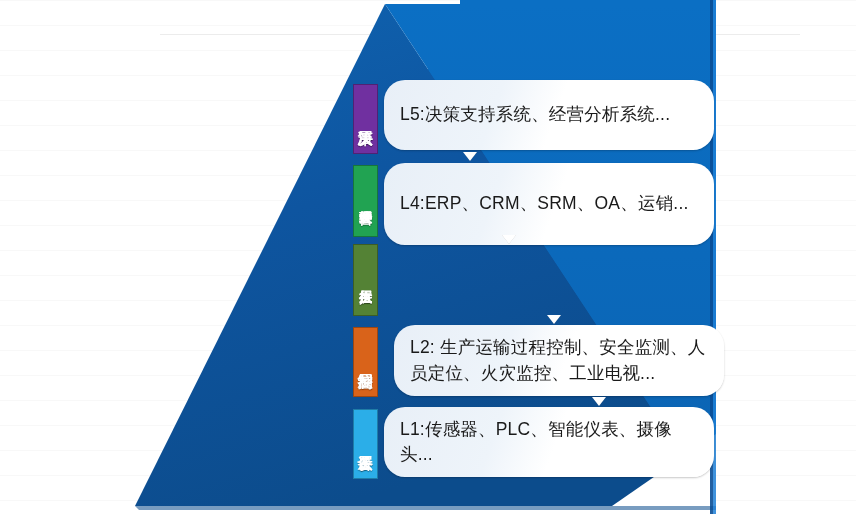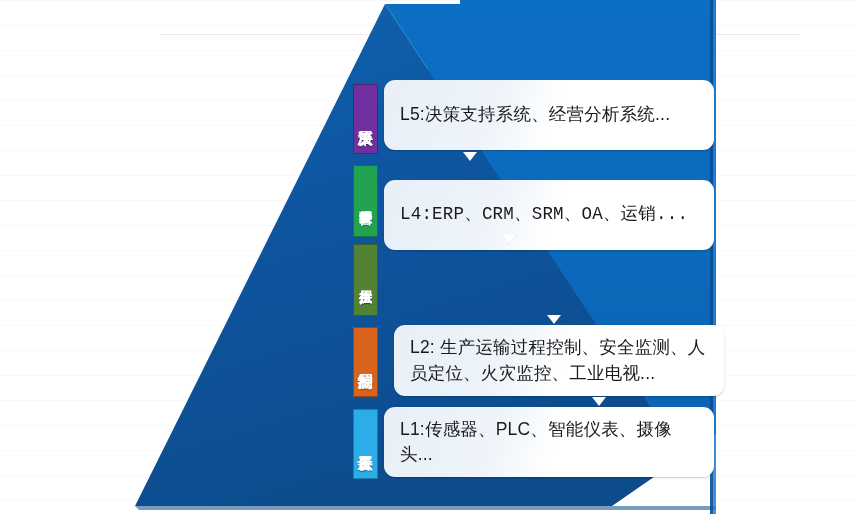--- a/index.html
+++ b/index.html
@@ -70,21 +70,21 @@
     text-shadow: 0 1px 1px rgba(0,0,0,0.30);
     user-select: none;
   }
 
   
   .card {
     position: absolute;
     left: 384px;
     width: 330px;
     box-sizing: border-box;
-    border-radius: 11px;
+    border-radius: 21px;
     background: linear-gradient(110deg,#e8eff7 0%, #eef4fa 34%, #ffffff 52%, #ffffff 100%);
     box-shadow: 0 1px 2px rgba(0,0,0,0.22);
     display: flex;
     align-items: center;
     padding: 0 14px 0 16px;
   }
   .card-text {
     font-size: 17.5px;
     line-height: 1.45;
     color: #1a1a1a;
@@ -152,21 +152,21 @@
     <span>决策层</span>
   </div>
   <div class="card" style="top:80px; height:70px;">
     <span class="card-text">L5:决策支持系统、经营分析系统...</span>
   </div>
   <div class="marker" style="left:463px; top:152px;"></div>
 
   <div class="tab" style="top:165px; height:72px; background:#21A352; font-size:13px;">
     <span>经营管理层</span>
   </div>
-  <div class="card" style="top:180px; height:70px;font-family:Liberation Mono, monospace;">
+  <div class="card" style="top:163px; height:82px;">
     <span class="card-text">L4:ERP、CRM、SRM、OA、运销...</span>
   </div>
   <div class="marker" style="left:502px; top:235px;"></div>
 
   <div class="tab" style="top:244px; height:72px; background:#548235; font-size:13px;">
     <span>生产执行层</span>
   </div>
   <div class="marker" style="left:547px; top:315px;"></div>
 
   <div class="tab" style="top:327px; height:70px; background:#D9631A;">

